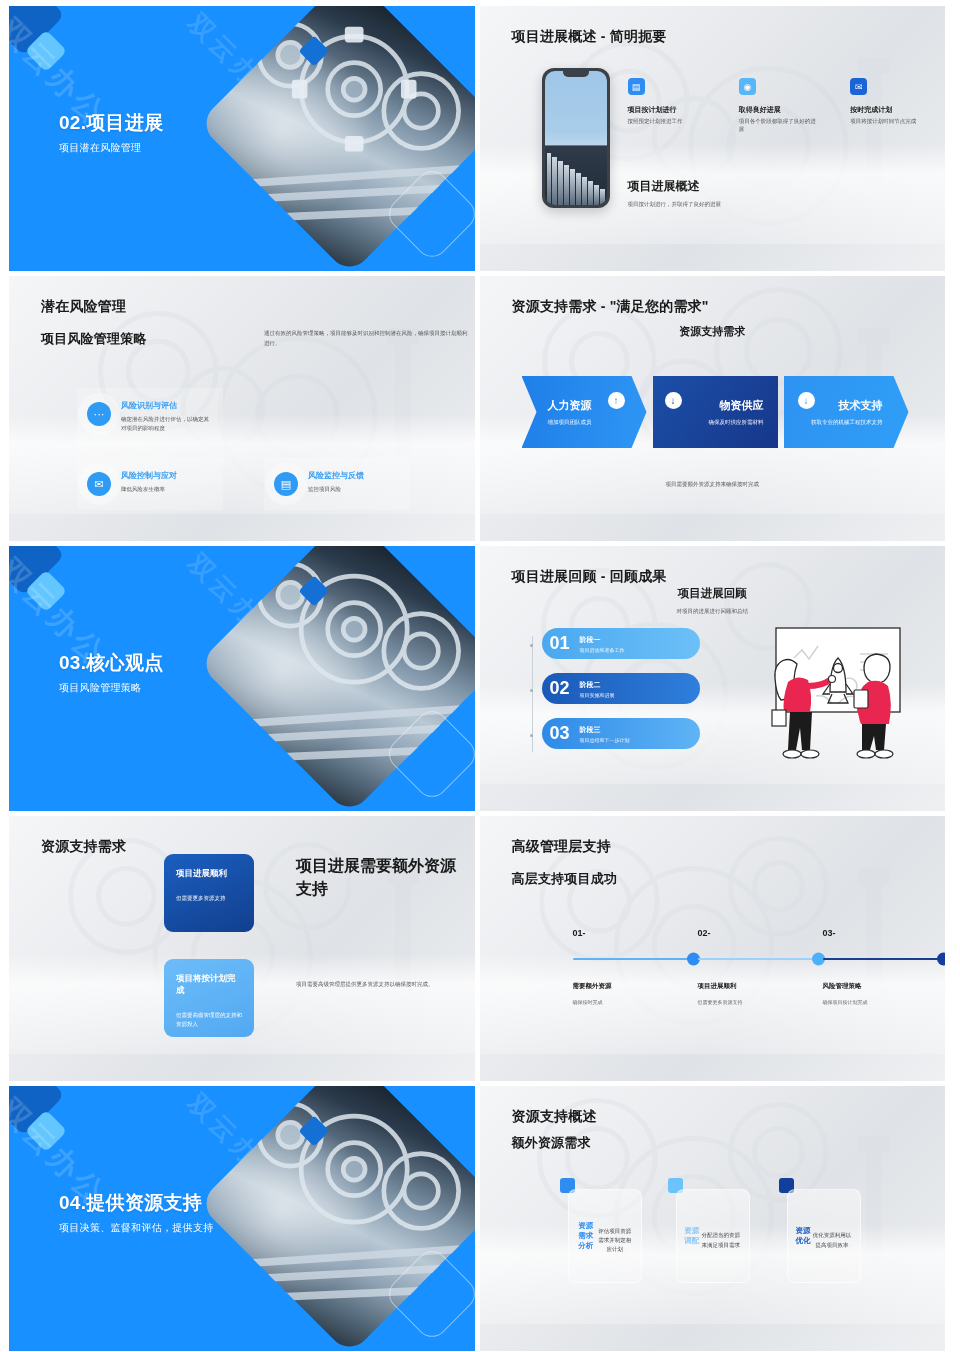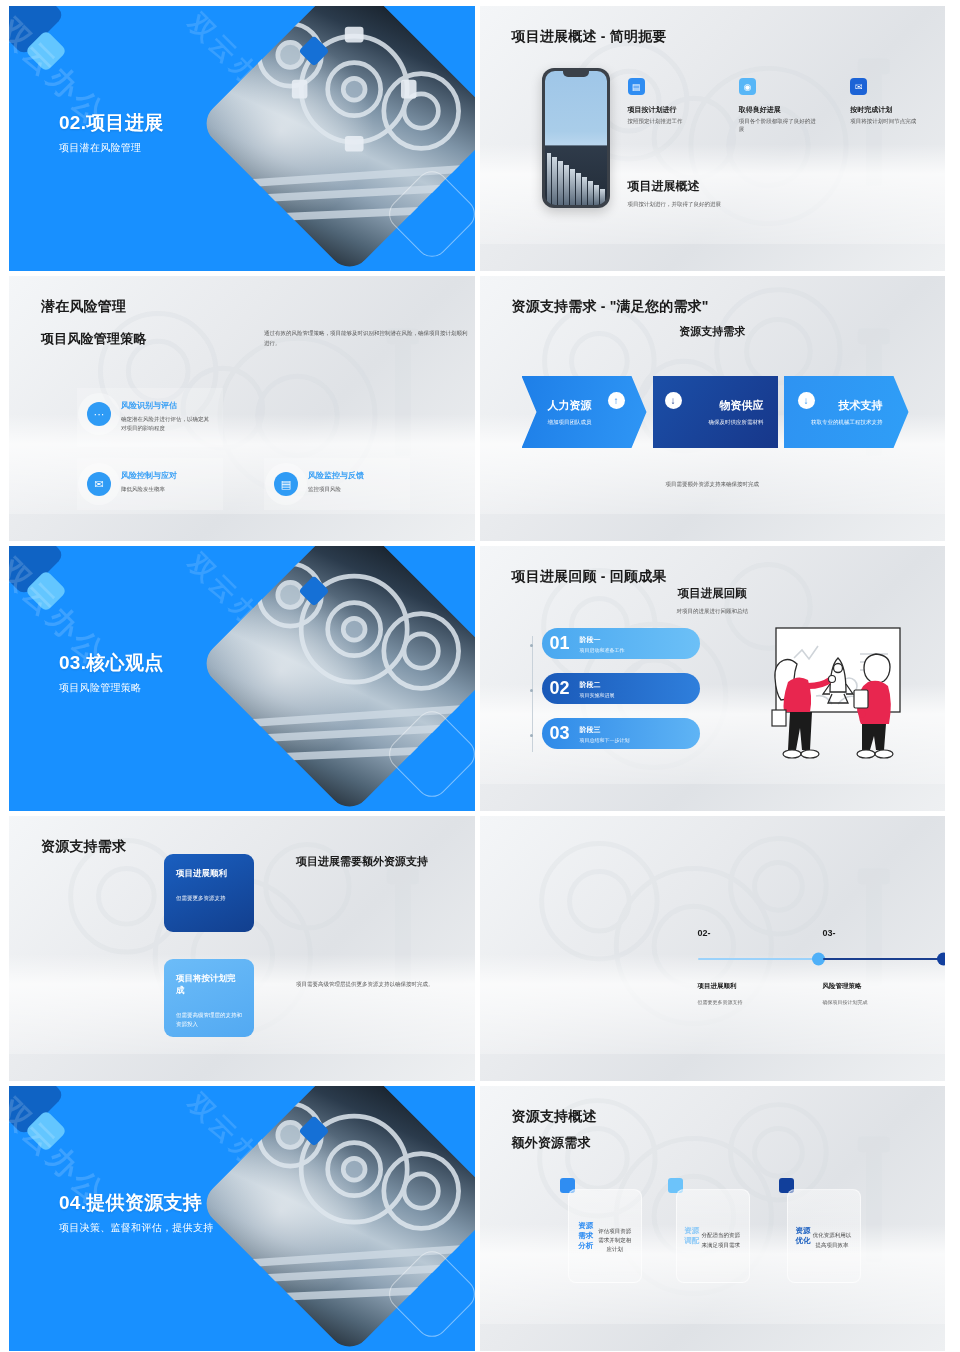--- a/index.html
+++ b/index.html
@@ -189,21 +189,21 @@
 
   
   .sqwrap { position: absolute; inset: 0; z-index: 6; }
   .sq { position: absolute; border-radius: 9px; color: #fff; padding: 14px 12px; }
   .sq .t { font-size: 8.5px; font-weight: 700; }
   .sq .d { font-size: 5.5px; margin-top: 14px; line-height: 1.6; }
   .sq.s1 { left: 35px; top: 93px; width: 90px; height: 76px; background: linear-gradient(155deg,#2f93f5,#2f80ef); }
   .sq.s2 { left: 155px; top: 38px; width: 90px; height: 78px; background: linear-gradient(155deg,#1a5fc0,#123f8e); }
   .sq.s3 { left: 155px; top: 143px; width: 90px; height: 78px; background: linear-gradient(155deg,#6cbcf8,#52a9f2); }
   .rside { position: absolute; left: 287px; top: 38px; z-index: 6; width: 160px; }
-  .rside .bt { font-size: 11px; font-weight: 700; color: #1a1a1a; line-height: 1.45; }
+  .rside .bt { font-size: 16px; font-weight: 700; color: #1a1a1a; line-height: 1.45; }
   .rside .bd { font-size: 5.5px; color: #555; position: absolute; top: 127px; left: 0; width: 160px; }
 
   
   .slwrap { position: absolute; left: 0; top: 0; width: 100%; height: 100%; z-index: 6; }
   .sl { position: absolute; top: 112px; width: 124px; }
   .sl .n { font-size: 9px; font-weight: 700; color: #1a1a1a; }
   .sl .track { height: 2px; border-radius: 2px; margin-top: 20px; position: relative; }
   .sl .knob { position: absolute; right: -3px; top: 50%; transform: translateY(-50%); width: 13px; height: 13px; border-radius: 50%; }
   .sl .lt { font-size: 6.5px; font-weight: 700; color: #1a1a1a; margin-top: 22px; }
   .sl .ld { font-size: 5px; color: #666; margin-top: 8px; }
@@ -590,21 +590,33 @@
           <circle cx="300" cy="70" r="48"></circle>
               <circle cx="300" cy="70" r="24"></circle>
             </g>
           <g fill="#d6dbe0" opacity=".5">
               <rect x="388" y="60" width="16" height="110" rx="3"></rect>
               <rect x="380" y="52" width="32" height="16" rx="3"></rect>
             </g>
         </svg>
       </div>
       <div class="sheen"></div>
+      <div class="hdr">
+        <div class="hdr-title">高级管理层支持</div>
+        <div class="hdr-sub">高层支持项目成功</div>
+      </div>
       <div class="slwrap">
+        <div class="sl a">
+          <div class="n">01-</div>
+          <div class="track" style="background:#5fb2f5">
+            <div class="knob" style="background:#2f8df2"></div>
+          </div>
+          <div class="lt">需要额外资源</div>
+          <div class="ld">确保按时完成</div>
+        </div>
         <div class="sl b">
           <div class="n">02-</div>
           <div class="track" style="background:#9bd2fb">
             <div class="knob" style="background:#4fb0f8"></div>
           </div>
           <div class="lt">项目进展顺利</div>
           <div class="ld">但需要更多资源支持</div>
         </div>
         <div class="sl c">
           <div class="n">03-</div>

